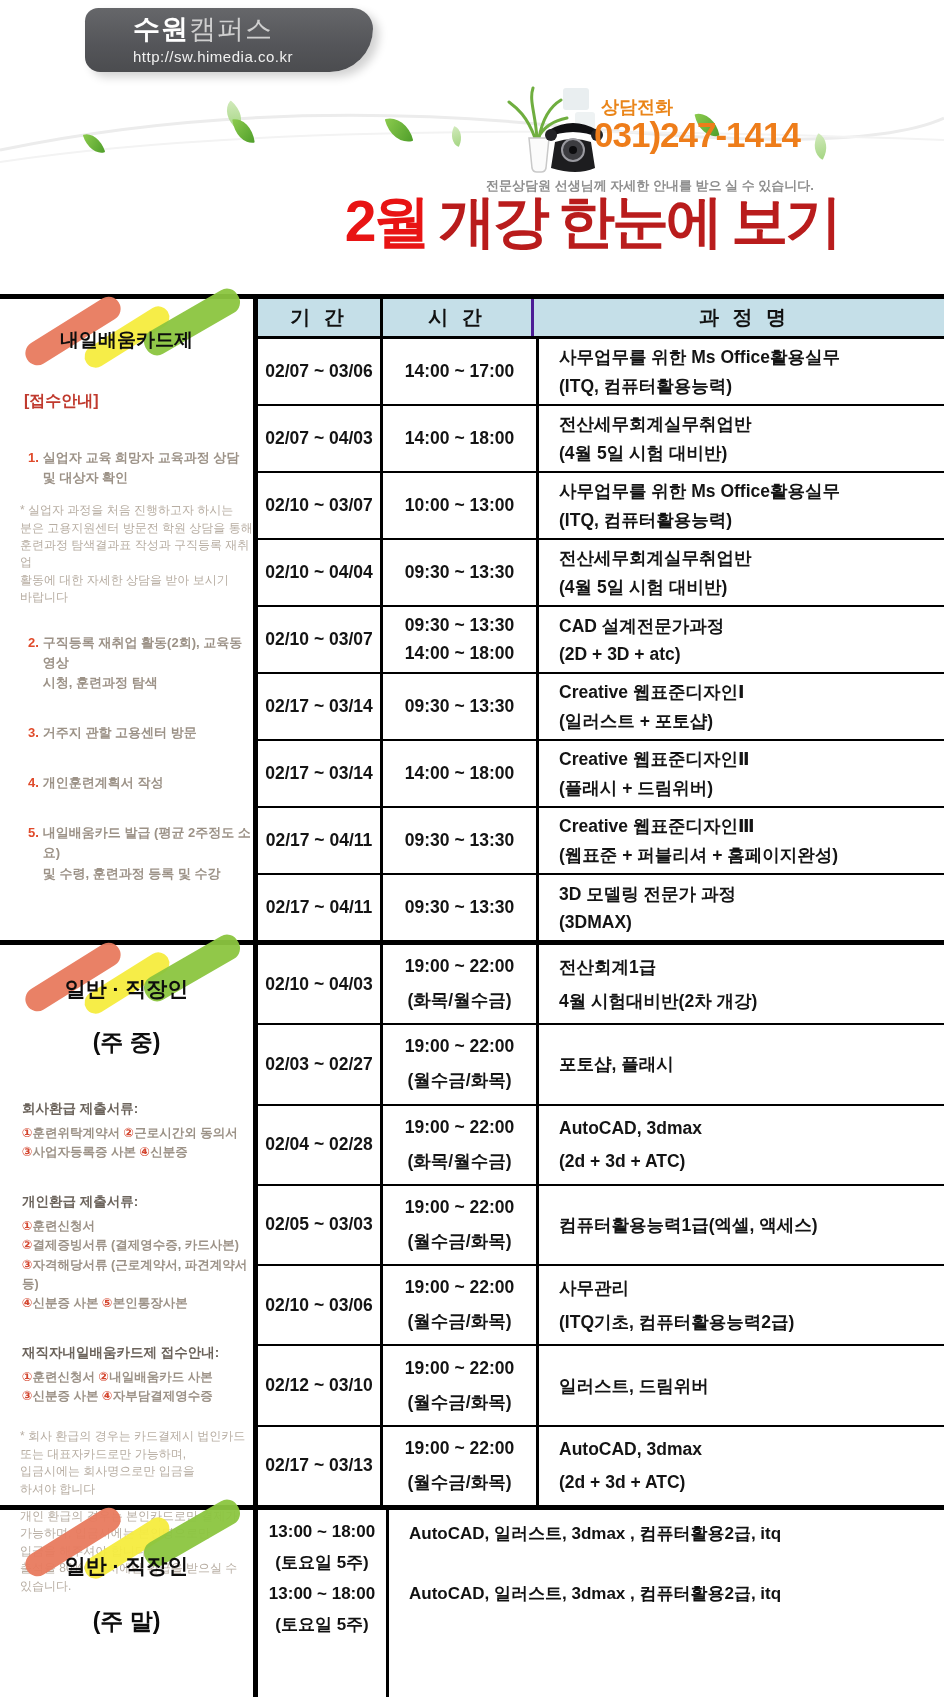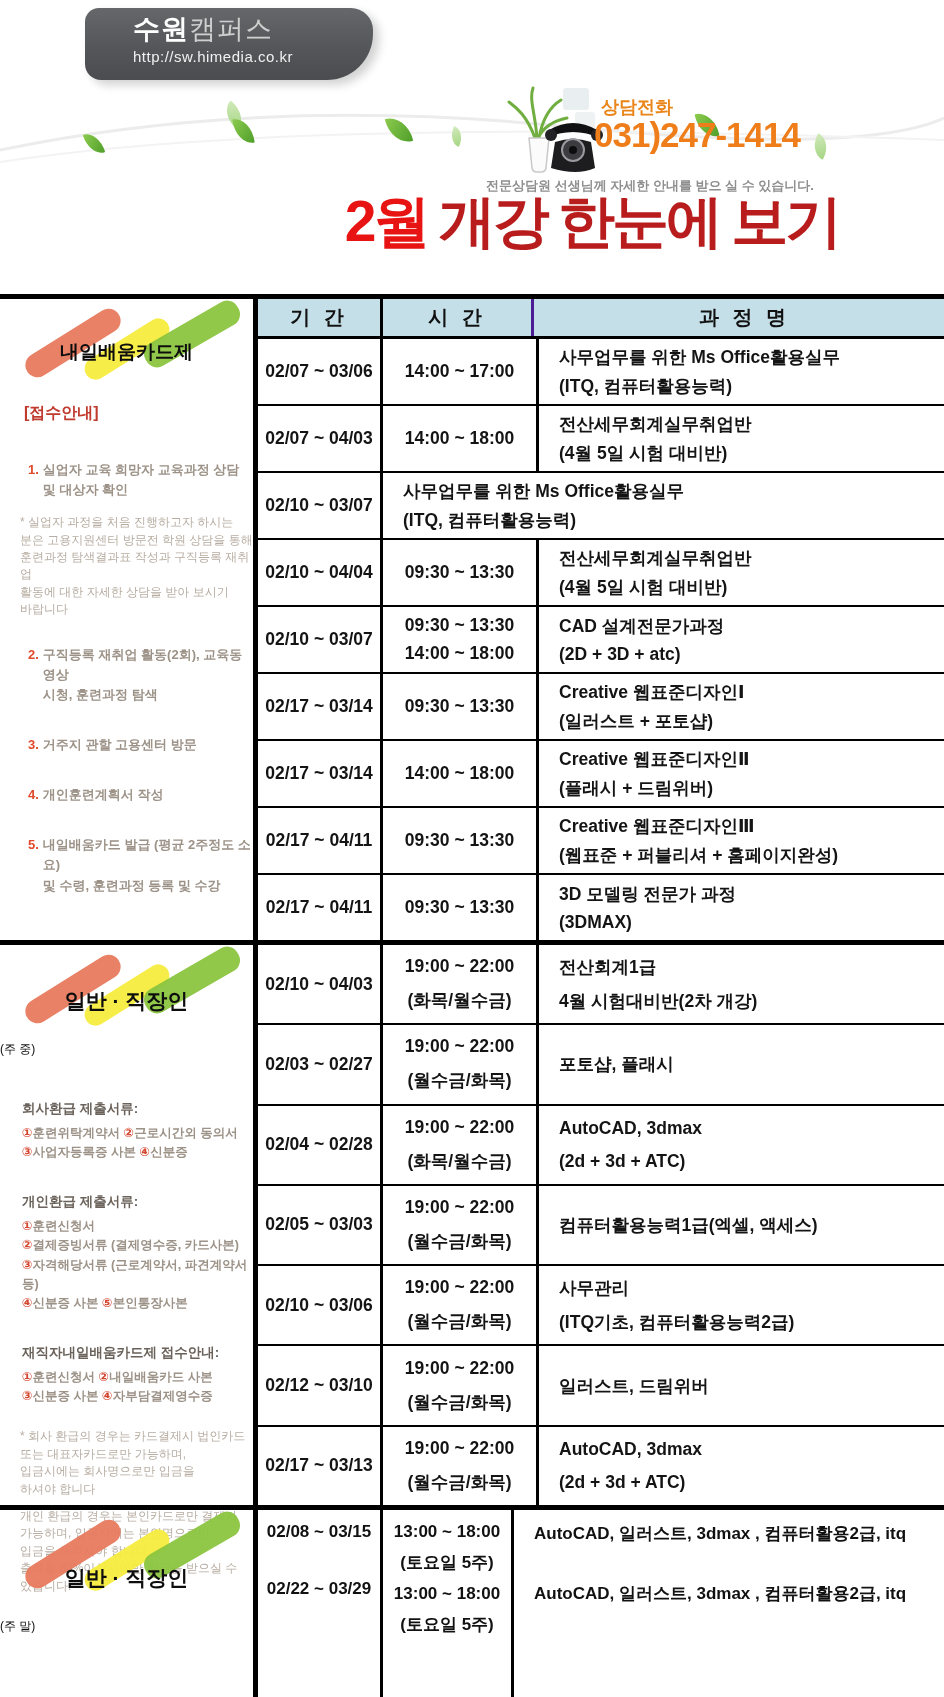--- a/index.html
+++ b/index.html
@@ -1,20 +1,20 @@
 <!DOCTYPE html>
 <html><head>
 <meta charset="utf-8">
 <style>
   html,body{margin:0;padding:0;background:#fff;}
   .page{position:relative;width:944px;height:1697px;background:#fff;overflow:hidden;
         font-family:"Liberation Sans","DejaVu Sans",sans-serif;color:#111;}
 
   
-  .banner{position:absolute;left:85px;top:8px;width:288px;height:72px;
+  .banner{position:absolute;left:85px;top:8px;width:288px;height:64px;
           background:linear-gradient(180deg,#66676a 0%,#55565a 55%,#4b4c4f 100%);
           border-radius:14px 22px 46px 16px;box-shadow:6px 5px 10px rgba(0,0,0,.18);
           padding:7px 0 0 48px;box-sizing:border-box;}
   .banner .campus{font-size:27px;font-weight:900;color:#fff;letter-spacing:1px;line-height:1.1;}
   .banner .campus .lite{font-weight:400;color:#cfcfcf;}
   .banner .url{font-size:15px;color:#f1f1f1;margin-top:3px;letter-spacing:.5px;}
 
   
   .swoosh{position:absolute;left:0;top:88px;width:944px;height:90px;pointer-events:none;}
   .leaf{position:absolute;background:linear-gradient(135deg,#8ccb4e,#4f9e2a);
@@ -64,28 +64,28 @@
   .sec3 .col{box-sizing:border-box;font-size:17px;font-weight:700;display:flex;
              flex-direction:column;align-items:center;}
   .sec3 .colc{align-items:flex-start;}
   .sec3 .l1{margin-top:12px;}
   .sec3 .l2{margin-top:9px;}
   .sec3 .l3{margin-top:10px;}
   .sec3 .l4{margin-top:9px;}
   .sec3 .d2{margin-top:37px;}
 
   
-  .brush-logo{position:relative;width:220px;margin:12px auto;text-align:center;height:58px;}
+  .brush-logo{position:relative;width:220px;margin:0 auto;text-align:center;height:58px;}
   .stroke{position:absolute;border-radius:12px;opacity:.95;}
   .st-red{width:108px;height:24px;background:#e87a5e;left:2px;top:20px;transform:rotate(-32deg);}
   .st-yel{width:96px;height:22px;background:#f6ec3e;left:62px;top:27px;transform:rotate(-32deg);}
   .st-grn{width:106px;height:26px;background:#8bc53f;left:122px;top:10px;transform:rotate(-30deg);}
   .brush-text{position:relative;z-index:2;font-weight:900;color:#0d0d0d;top:16px;}
-  .logo-sub{position:relative;z-index:2;font-weight:400;color:#0d0d0d;font-size:12px;
-            margin-top:14px;}
+  .logo-sub{position:relative;z-index:2;font-weight:700;color:#0d0d0d;font-size:23px;
+            text-align:center;margin-top:14px;}
 
   
   .rail .heading{margin:22px 0 0 24px;font-size:16px;font-weight:800;color:#c03a2e;}
   .step{display:flex;margin:26px 0 0 28px;font-size:13px;line-height:1.55;}
   .step .snum{color:#e04a2a;font-weight:700;margin-right:4px;}
   .step .stext{color:#9c9287;font-weight:700;white-space:pre-line;}
   .railnote{margin:14px 0 0 20px;font-size:12px;line-height:1.45;color:#b7ada2;white-space:pre-line;}
   .docblock{margin:30px 0 0 22px;}
   .docblock .dtitle{font-size:13.5px;font-weight:800;color:#6b635b;}
   .docblock .dlines{margin-top:6px;font-size:12.5px;line-height:1.55;color:#9c9287;
@@ -205,20 +205,23 @@
             </div>
           <div class="cell c-course">
               <span class="ln">전산세무회계실무취업반</span>
               <span class="ln">(4월 5일 시험 대비반)</span>
             </div>
         </div>
         <div class="row">
           <div class="cell c-period">
               <span>02/10 ~ 03/07</span>
             </div>
+          <div class="cell c-time">
+              <span class="ln">10:00 ~ 13:00</span>
+            </div>
           <div class="cell c-course">
               <span class="ln">사무업무를 위한 Ms Office활용실무</span>
               <span class="ln">(ITQ, 컴퓨터활용능력)</span>
             </div>
         </div>
         <div class="row">
           <div class="cell c-period">
               <span>02/10 ~ 04/04</span>
             </div>
           <div class="cell c-time">
@@ -425,24 +428,20 @@
       <div class="rail">
         <div class="brush-logo mt-logo3">
           <span class="stroke st-red"></span>
           <span class="stroke st-yel"></span>
           <span class="stroke st-grn"></span>
           <div class="brush-text" style="font-size:21px;">일반 · 직장인</div>
         </div>
         <div class="logo-sub" style="margin-top:12px;">(주 말)</div>
       </div>
       <div class="grid" style="flex-direction:row;">
-        <div class="col colp">
-          <span class="l1">02/08 ~ 03/15</span>
-          <span class="d2">02/22 ~ 03/29</span>
-        </div>
         <div class="col colt">
           <span class="l1">13:00 ~ 18:00</span>
           <span class="l2">(토요일 5주)</span>
           <span class="l3">13:00 ~ 18:00</span>
           <span class="l4">(토요일 5주)</span>
         </div>
         <div class="col colc">
           <span class="l1">AutoCAD, 일러스트, 3dmax , 컴퓨터활용2급, itq</span>
           <span class="d2">AutoCAD, 일러스트, 3dmax , 컴퓨터활용2급, itq</span>
         </div>

